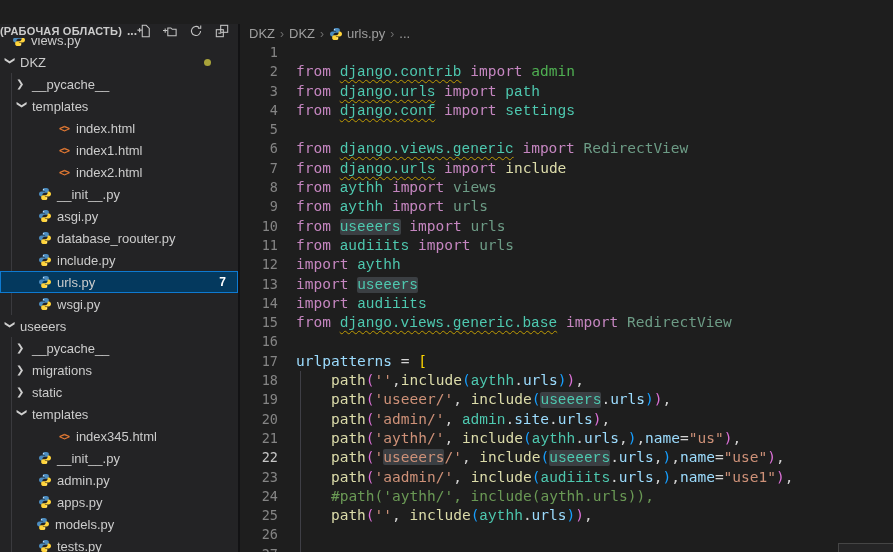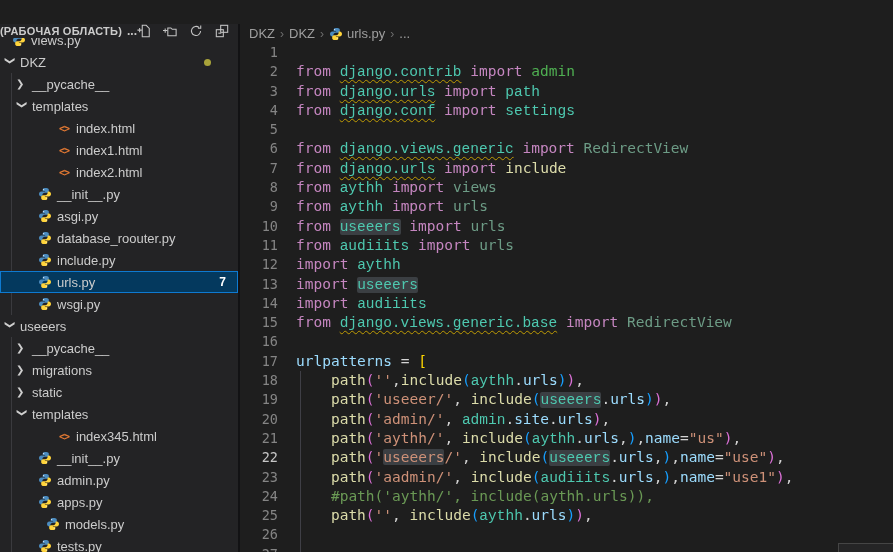--- a/index.html
+++ b/index.html
@@ -252,21 +252,21 @@
           <span class="ficon">
             <svg width="14" height="14" viewBox="0 0 14 14">
               <path d="M6.9 1C5 1 4.7 1.9 4.7 2.8v1.3h2.4v.5H3.2C2 4.6 1 5.6 1 7s1 2.4 2.2 2.4h1.2V7.9c0-1.2 1-2.2 2.2-2.2h2.4c1 0 1.8-.8 1.8-1.8V2.8C10.8 1.8 9.7 1 8.5 1z" fill="#4b8bbe"></path>
               <path d="M7.1 13c1.9 0 2.2-.9 2.2-1.8v-1.3H6.9v-.5h3.9c1.2 0 2.2-1 2.2-2.4S12 4.6 10.8 4.6H9.6v1.5c0 1.2-1 2.2-2.2 2.2H5c-1 0-1.8.8-1.8 1.8v1.1C3.2 12.2 4.3 13 5.5 13z" fill="#ffd43b"></path>
               <circle cx="5.7" cy="2.6" r=".55" fill="#fff"></circle>
               <circle cx="8.3" cy="11.4" r=".55" fill="#ffe9a0"></circle>
             </svg>
           </span>
           <span class="label">apps.py</span>
         </div>
-        <div class="trow" style="padding-left: 46px;">
+        <div class="trow" style="padding-left: 36px;">
           <span class="ficon">
             <svg width="14" height="14" viewBox="0 0 14 14">
               <path d="M6.9 1C5 1 4.7 1.9 4.7 2.8v1.3h2.4v.5H3.2C2 4.6 1 5.6 1 7s1 2.4 2.2 2.4h1.2V7.9c0-1.2 1-2.2 2.2-2.2h2.4c1 0 1.8-.8 1.8-1.8V2.8C10.8 1.8 9.7 1 8.5 1z" fill="#4b8bbe"></path>
               <path d="M7.1 13c1.9 0 2.2-.9 2.2-1.8v-1.3H6.9v-.5h3.9c1.2 0 2.2-1 2.2-2.4S12 4.6 10.8 4.6H9.6v1.5c0 1.2-1 2.2-2.2 2.2H5c-1 0-1.8.8-1.8 1.8v1.1C3.2 12.2 4.3 13 5.5 13z" fill="#ffd43b"></path>
               <circle cx="5.7" cy="2.6" r=".55" fill="#fff"></circle>
               <circle cx="8.3" cy="11.4" r=".55" fill="#ffe9a0"></circle>
             </svg>
           </span>
           <span class="label">models.py</span>
         </div>

